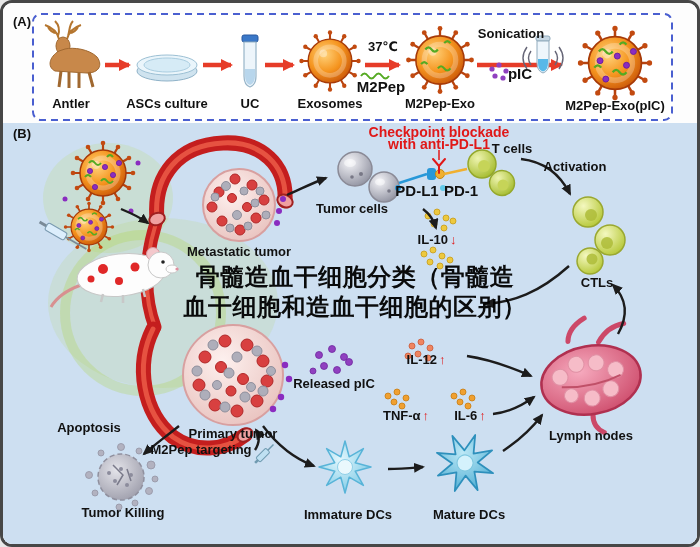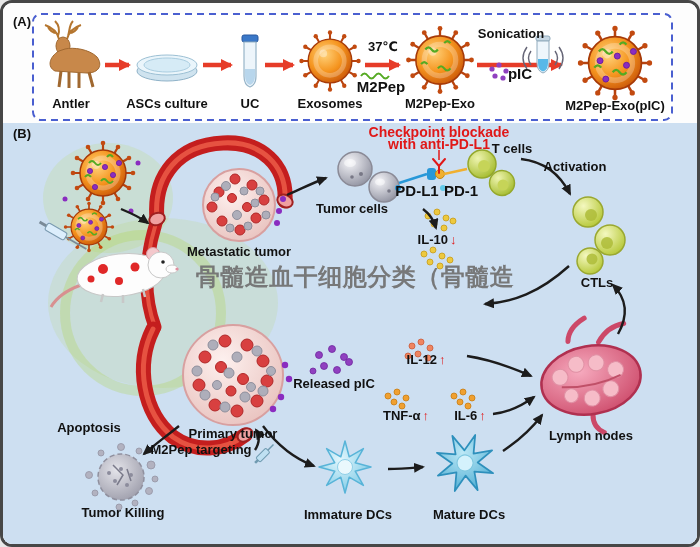--- a/index.html
+++ b/index.html
@@ -7,21 +7,21 @@
          border-radius:12px;overflow:hidden;background:#fdfdfd;
          font-family:"Liberation Sans","DejaVu Sans",sans-serif;}
   .art{position:absolute;left:0;top:0;}
   .labels{position:absolute;inset:0;pointer-events:none;}
   .lbl{position:absolute;transform:translateX(-50%);font-weight:bold;font-size:13px;color:#111;
        white-space:nowrap;text-align:center;line-height:1.1;}
   .lbl.s10{font-size:15px}
   .lbl.s9{font-size:15px}
   .lbl.red{color:#e01818;font-size:14px}
   .lbl.corner{transform:none;font-size:13px}
-  .lbl.wm{font-size:24px;color:#737373;font-weight:900;letter-spacing:.5px;opacity:.95}
+  .lbl.wm{font-size:24px;color:#000000;font-weight:900;letter-spacing:.5px;opacity:.95}
   .dir{color:#e01818;margin-left:2px}
 </style>
 </head>
 <body>
 
 <div class="frame">
 
 <svg class="art" width="700" height="547" viewBox="0 0 700 547">
   <defs>
     <radialGradient id="gOr" cx="38%" cy="35%" r="72%">
@@ -484,20 +484,21 @@
   <div class="lbl" style="left:572px;top:157px">Activation</div>
   <div class="lbl" style="left:236px;top:242px">Metastatic tumor</div>
 
   <div class="lbl" style="left:434px;top:230px">
     <span>IL-10</span><span class="dir">↓</span>
   </div>
 
   <div class="lbl" style="left:594px;top:273px">CTLs</div>
 
   <div class="lbl wm" style="left:352px;top:261px">骨髓造血干细胞分类（骨髓造</div>
+  <div class="lbl wm" style="left:352px;top:291px">血干细胞和造血干细胞的区别）</div>
 
   <div class="lbl" style="left:423px;top:350px">
     <span>IL-12</span><span class="dir">↑</span>
   </div>
 
   <div class="lbl" style="left:331px;top:374px">Released pIC</div>
 
   <div class="lbl" style="left:403px;top:406px">
     <span>TNF-α</span><span class="dir">↑</span>
   </div>

